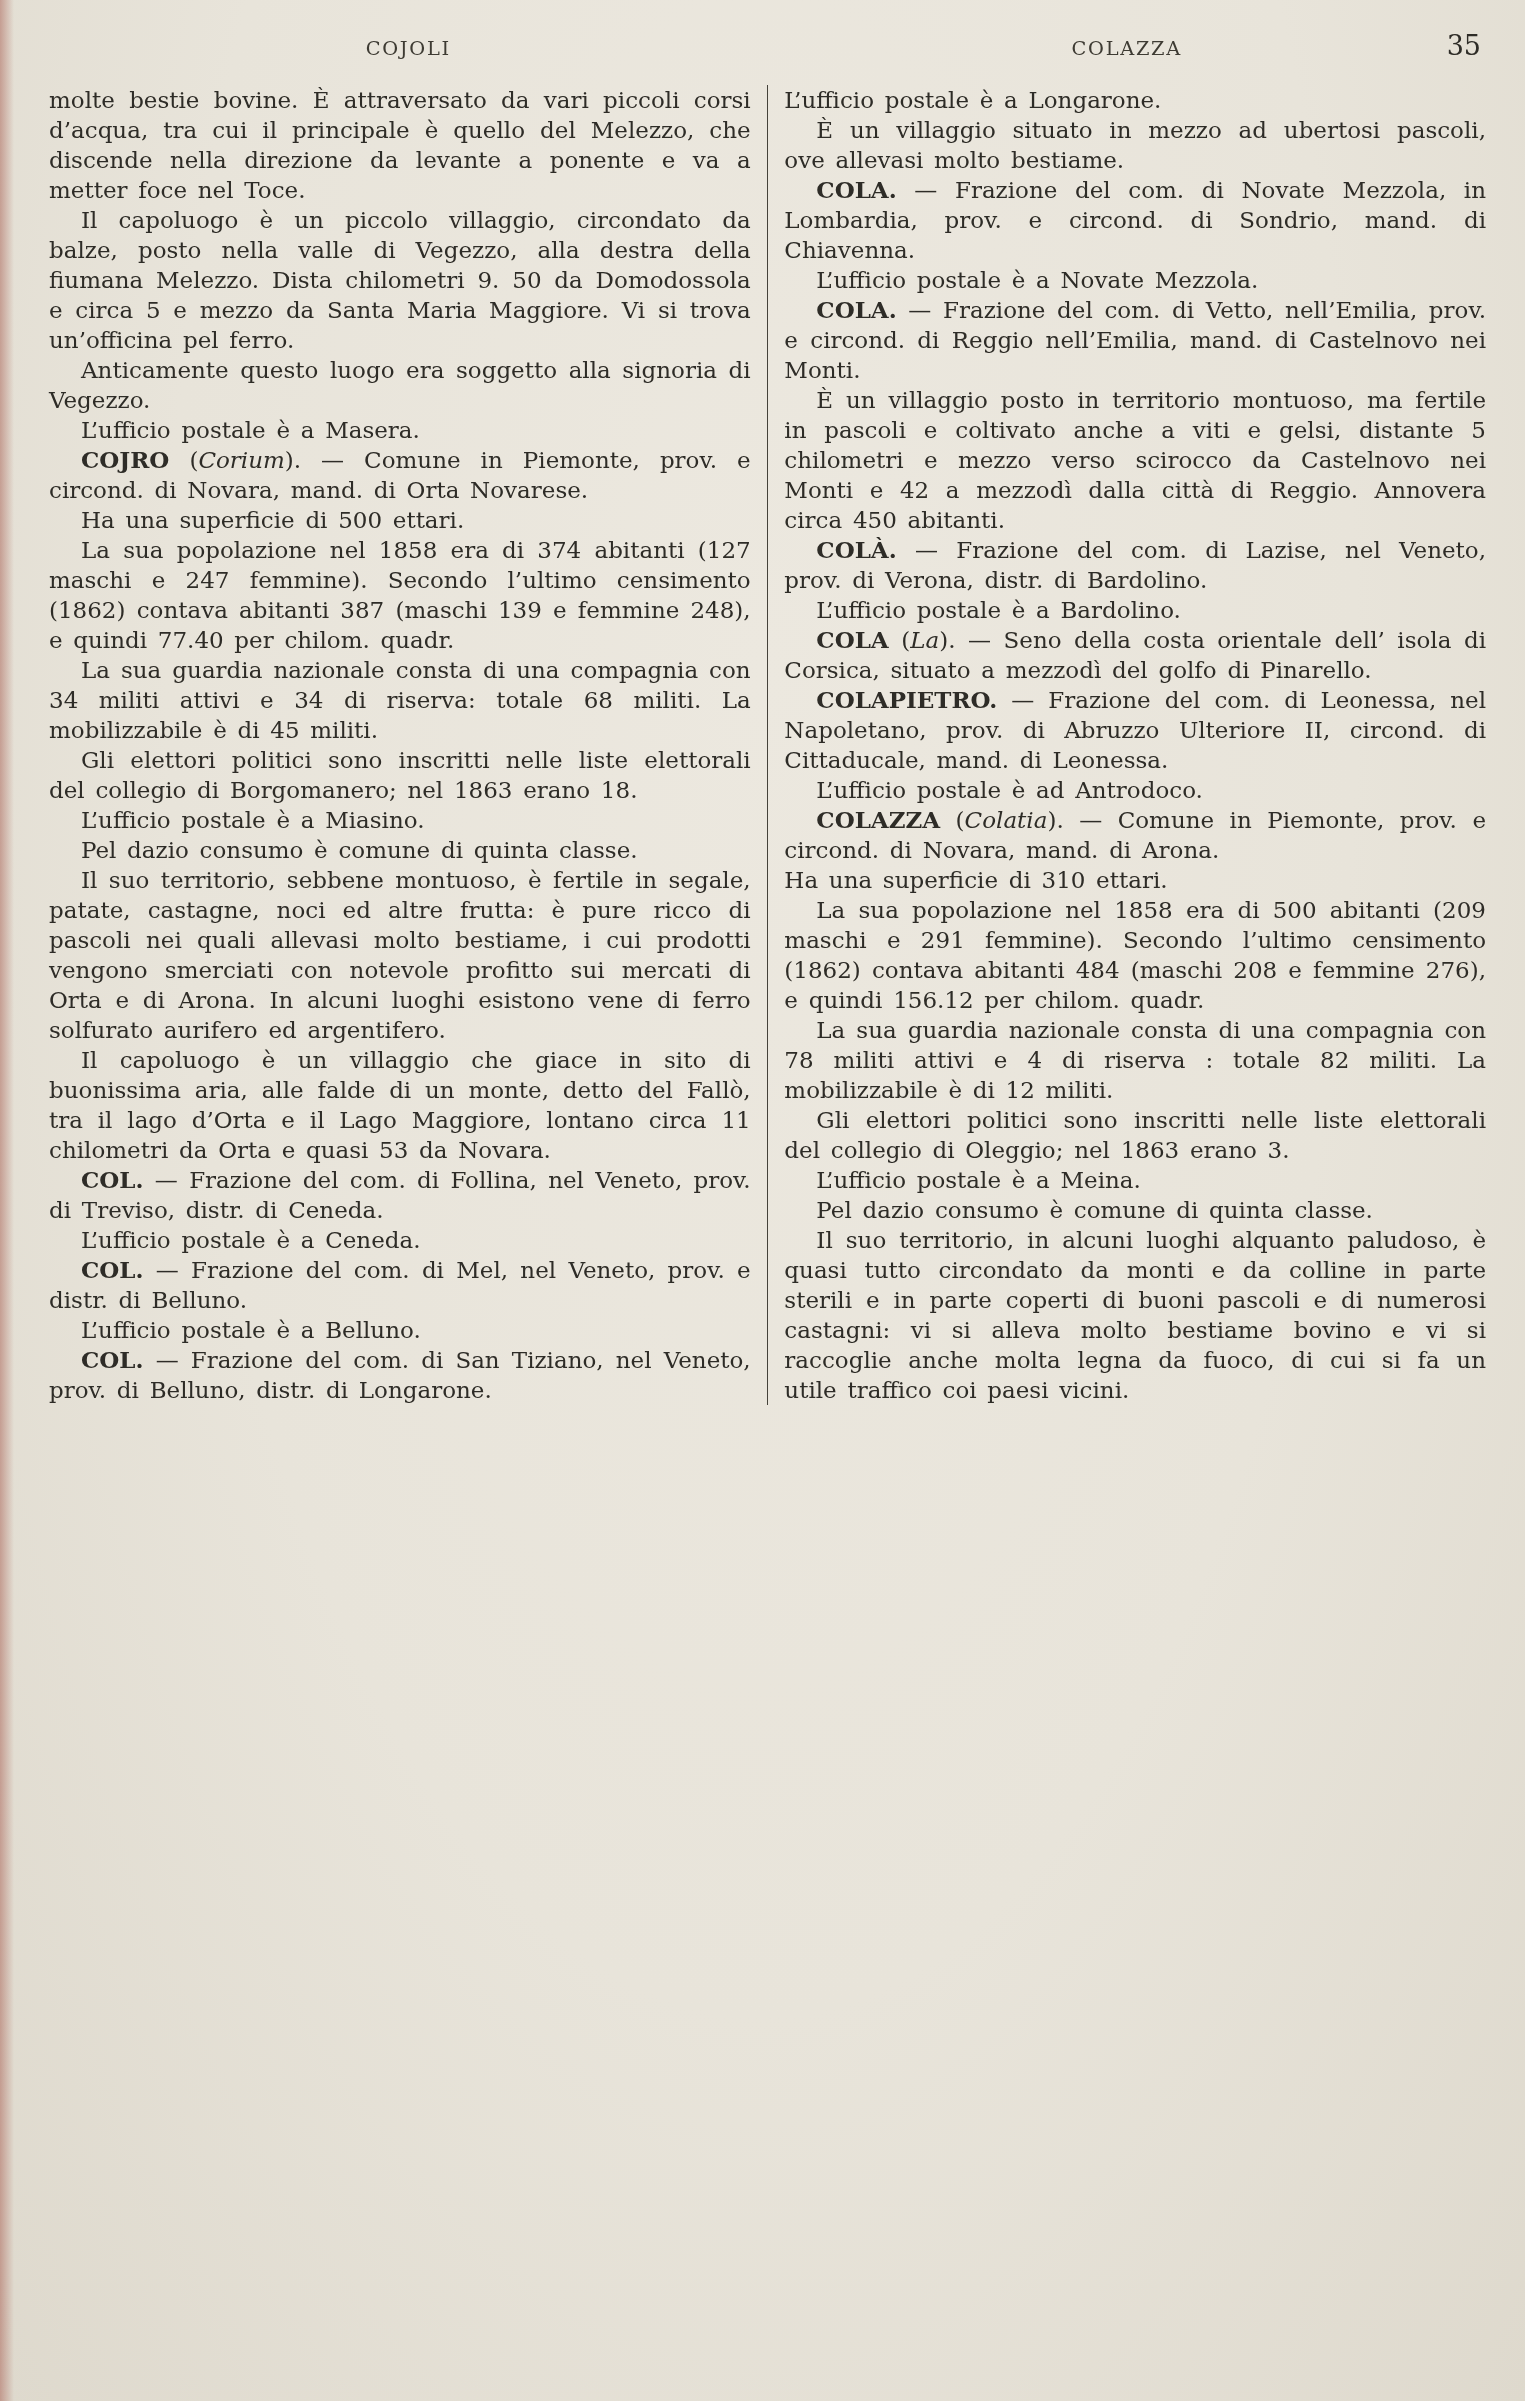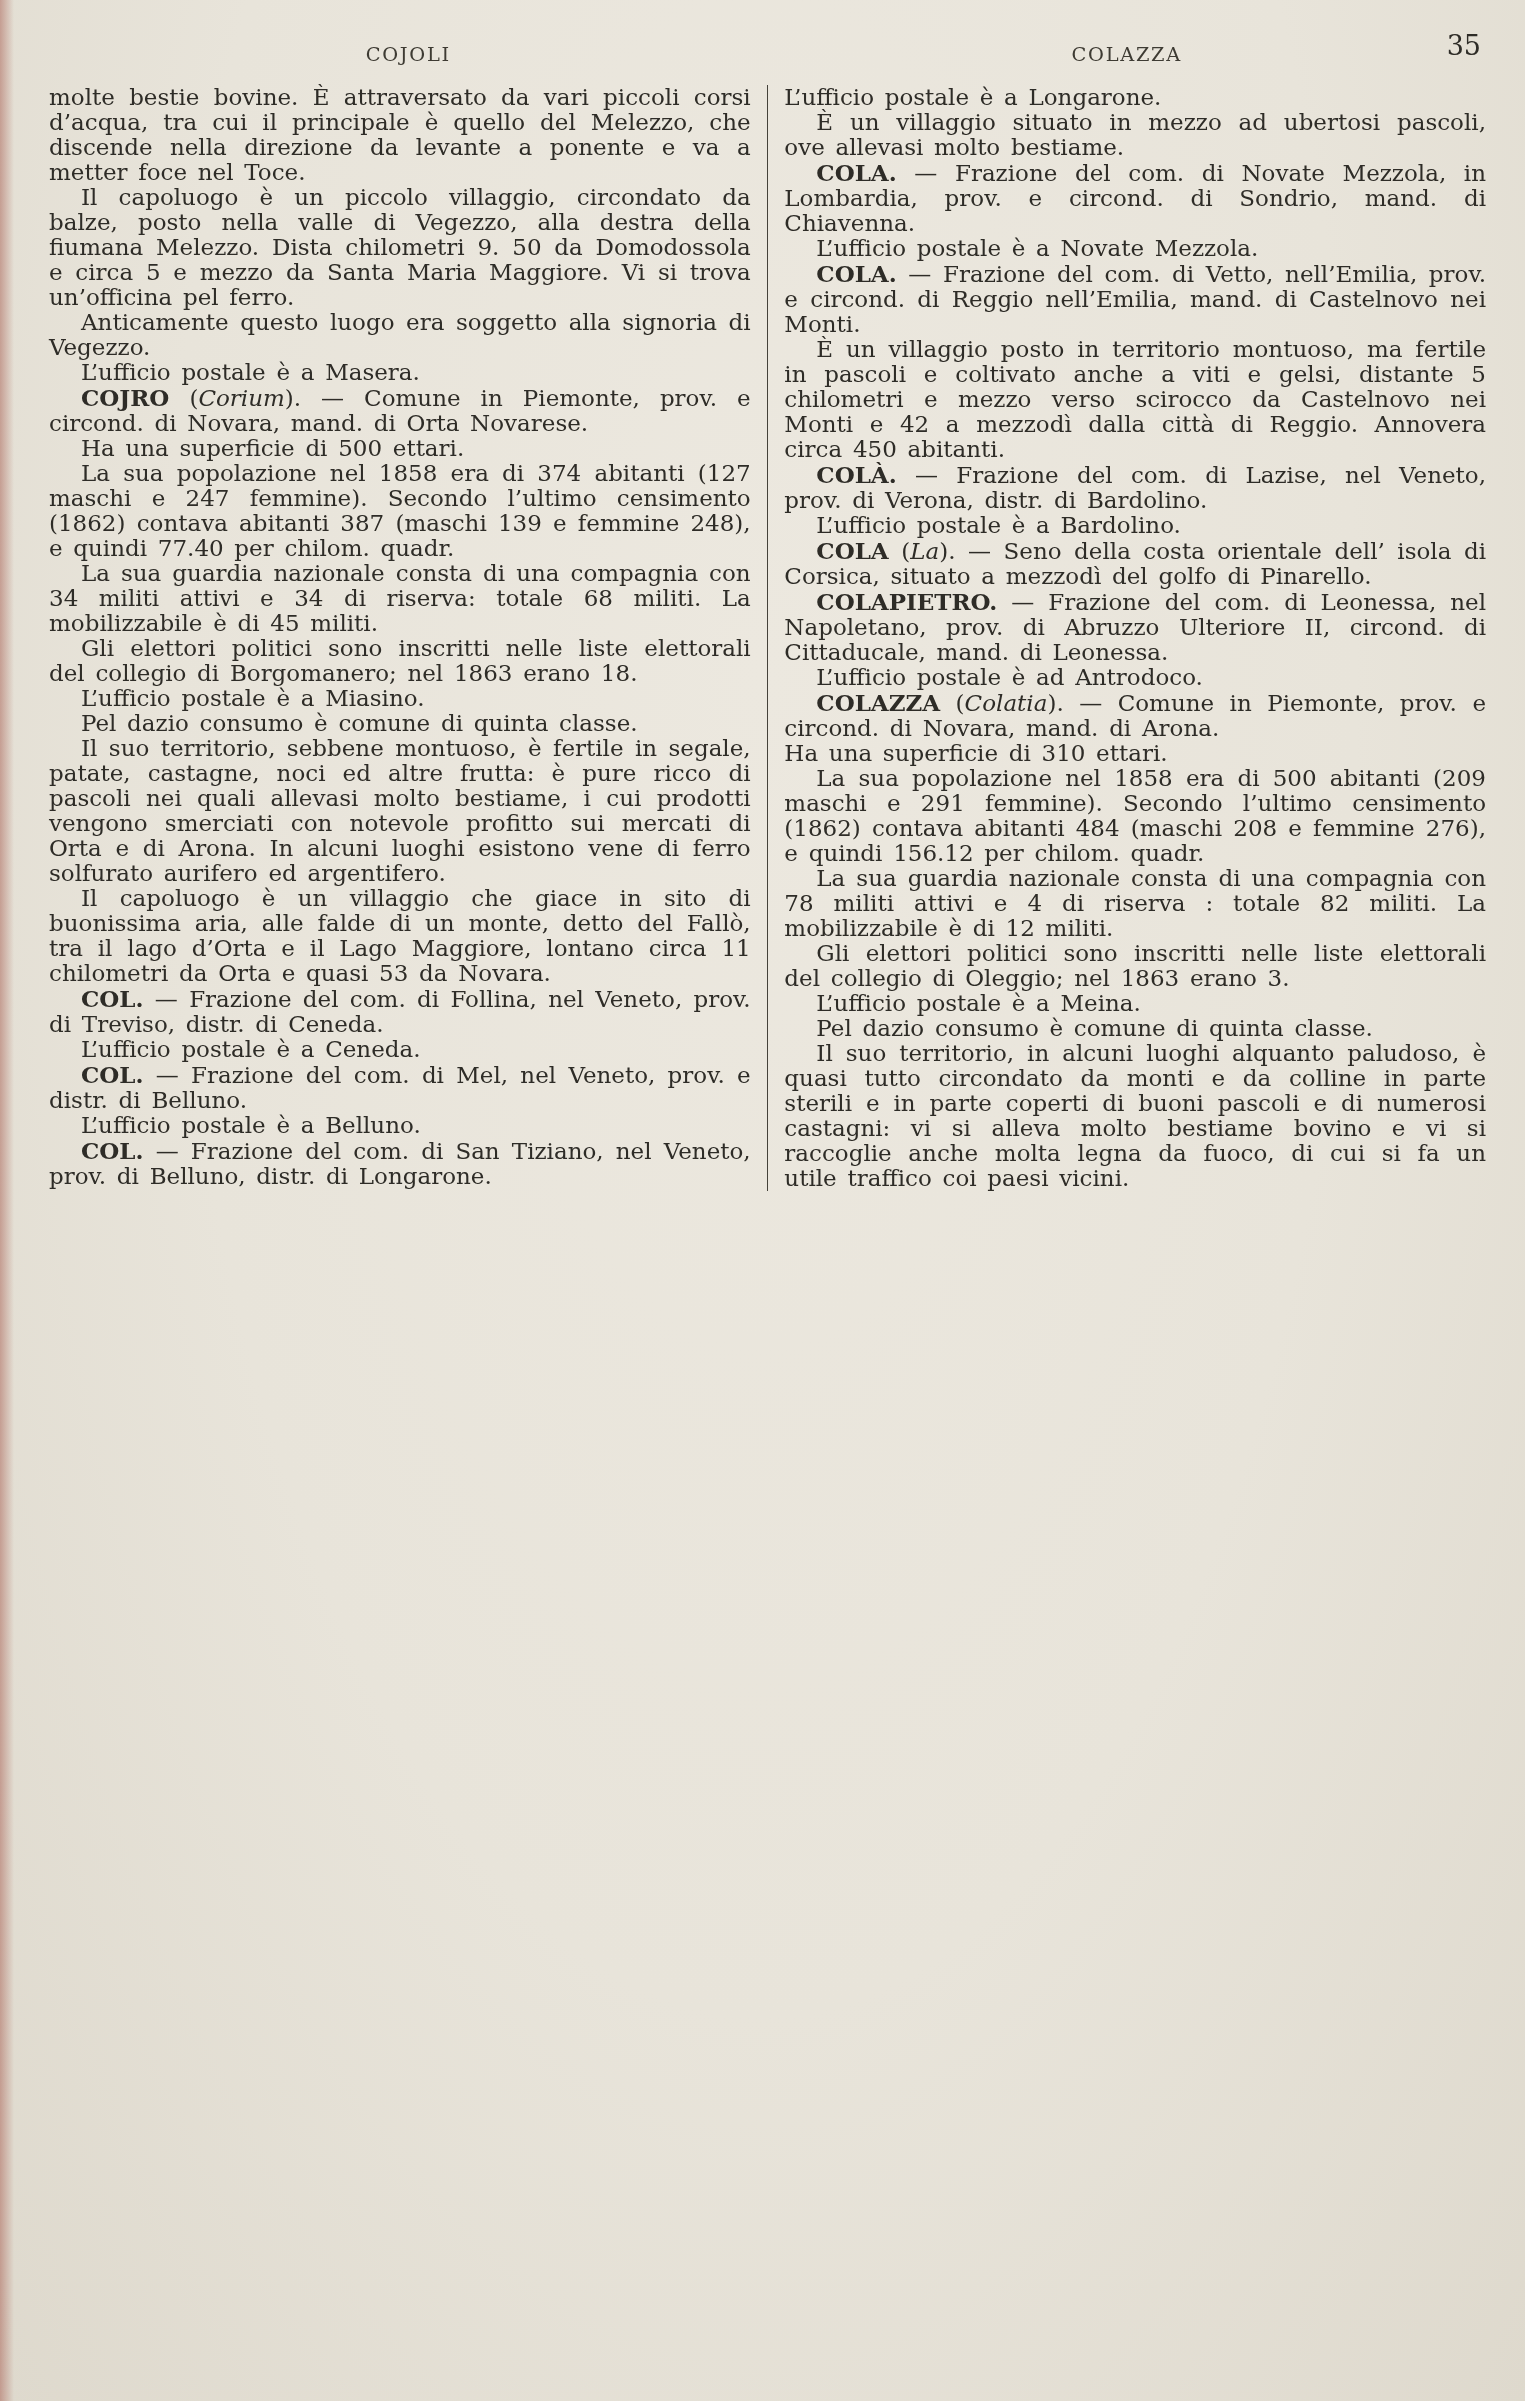--- a/index.html
+++ b/index.html
@@ -22,21 +22,21 @@
   .edge {
     position: absolute;
     left: 0; top: 0; bottom: 0;
     width: 13.5px;
     background: linear-gradient(to right, rgba(172,104,92,0.55), rgba(172,104,92,0.0));
     pointer-events: none;
   }
   .header {
     position: relative;
     display: flex;
-    align-items: center;
+    align-items: flex-start;
     margin-bottom: 13.5px;
     height: 34px;
   }
   .running {
     flex: 1 1 50%;
     text-align: center;
     font-size: 19.4px;
     letter-spacing: 1.7px;
     color: #3e3b33;
   }
@@ -56,21 +56,21 @@
     min-width: 0;
   }
   .divider {
     flex: 0 0 1.7px;
     background: #45423a;
     margin: 0 16px;
   }
   .para {
     margin: 0;
     font-size: 23px;
-    line-height: 25px;
+    line-height: 30px;
     text-align: justify;
     word-spacing: 3.4px;
   }
   .para.indent {
     text-indent: 32px;
   }
   .b { font-weight: bold; margin-top: 41px; }
   .i { font-style: italic; }
   .n { font-style: normal; }
 </style>

